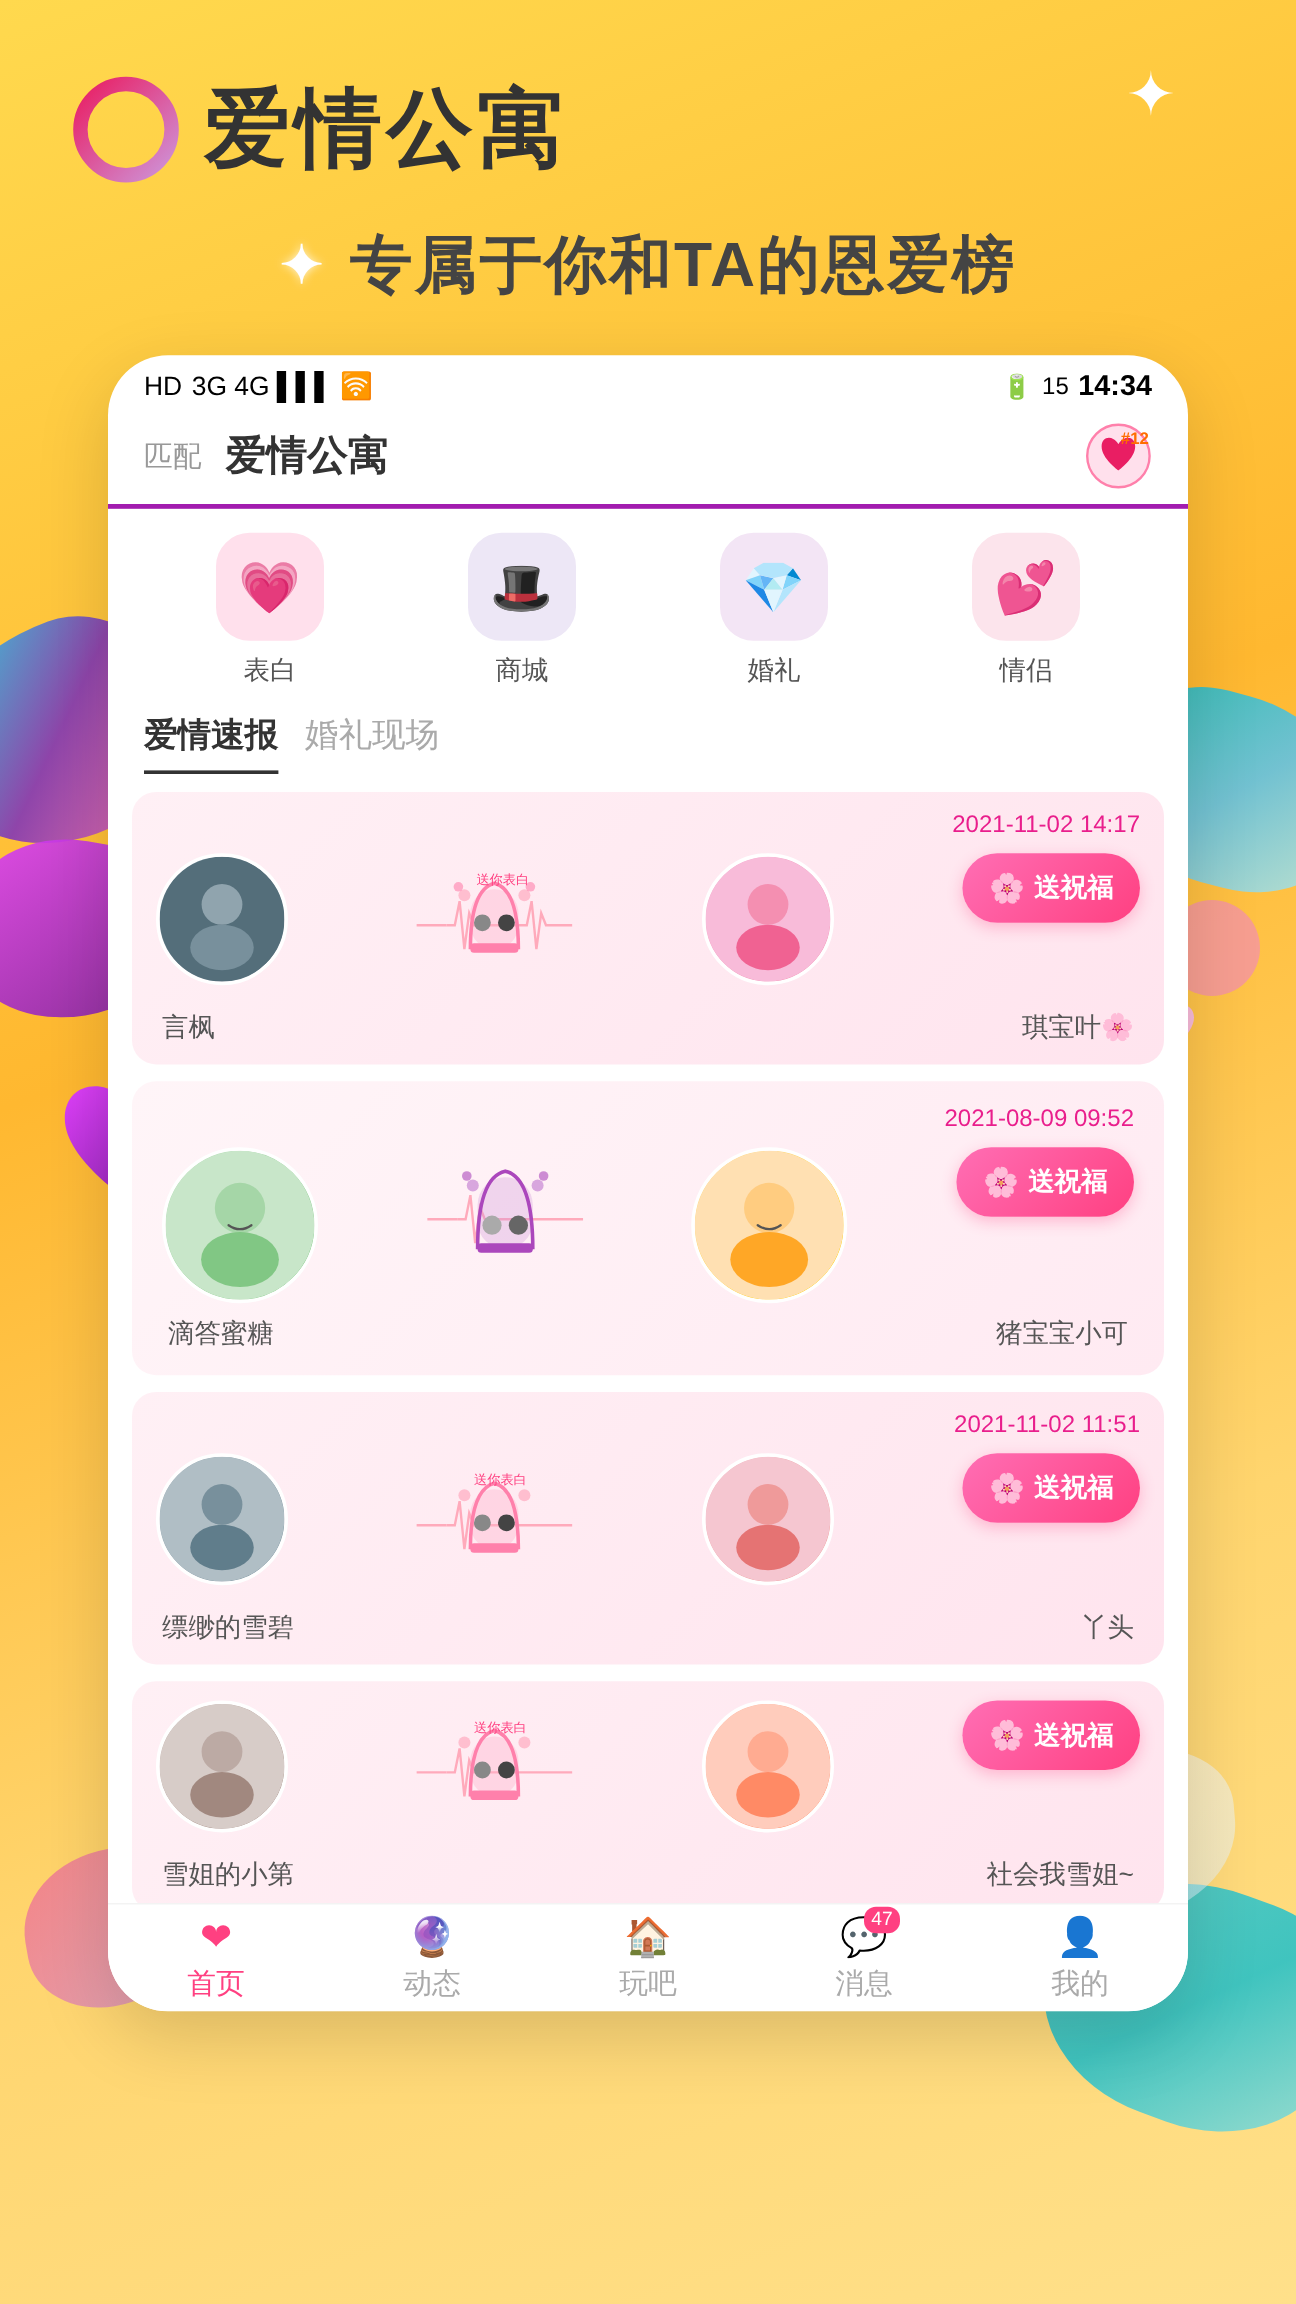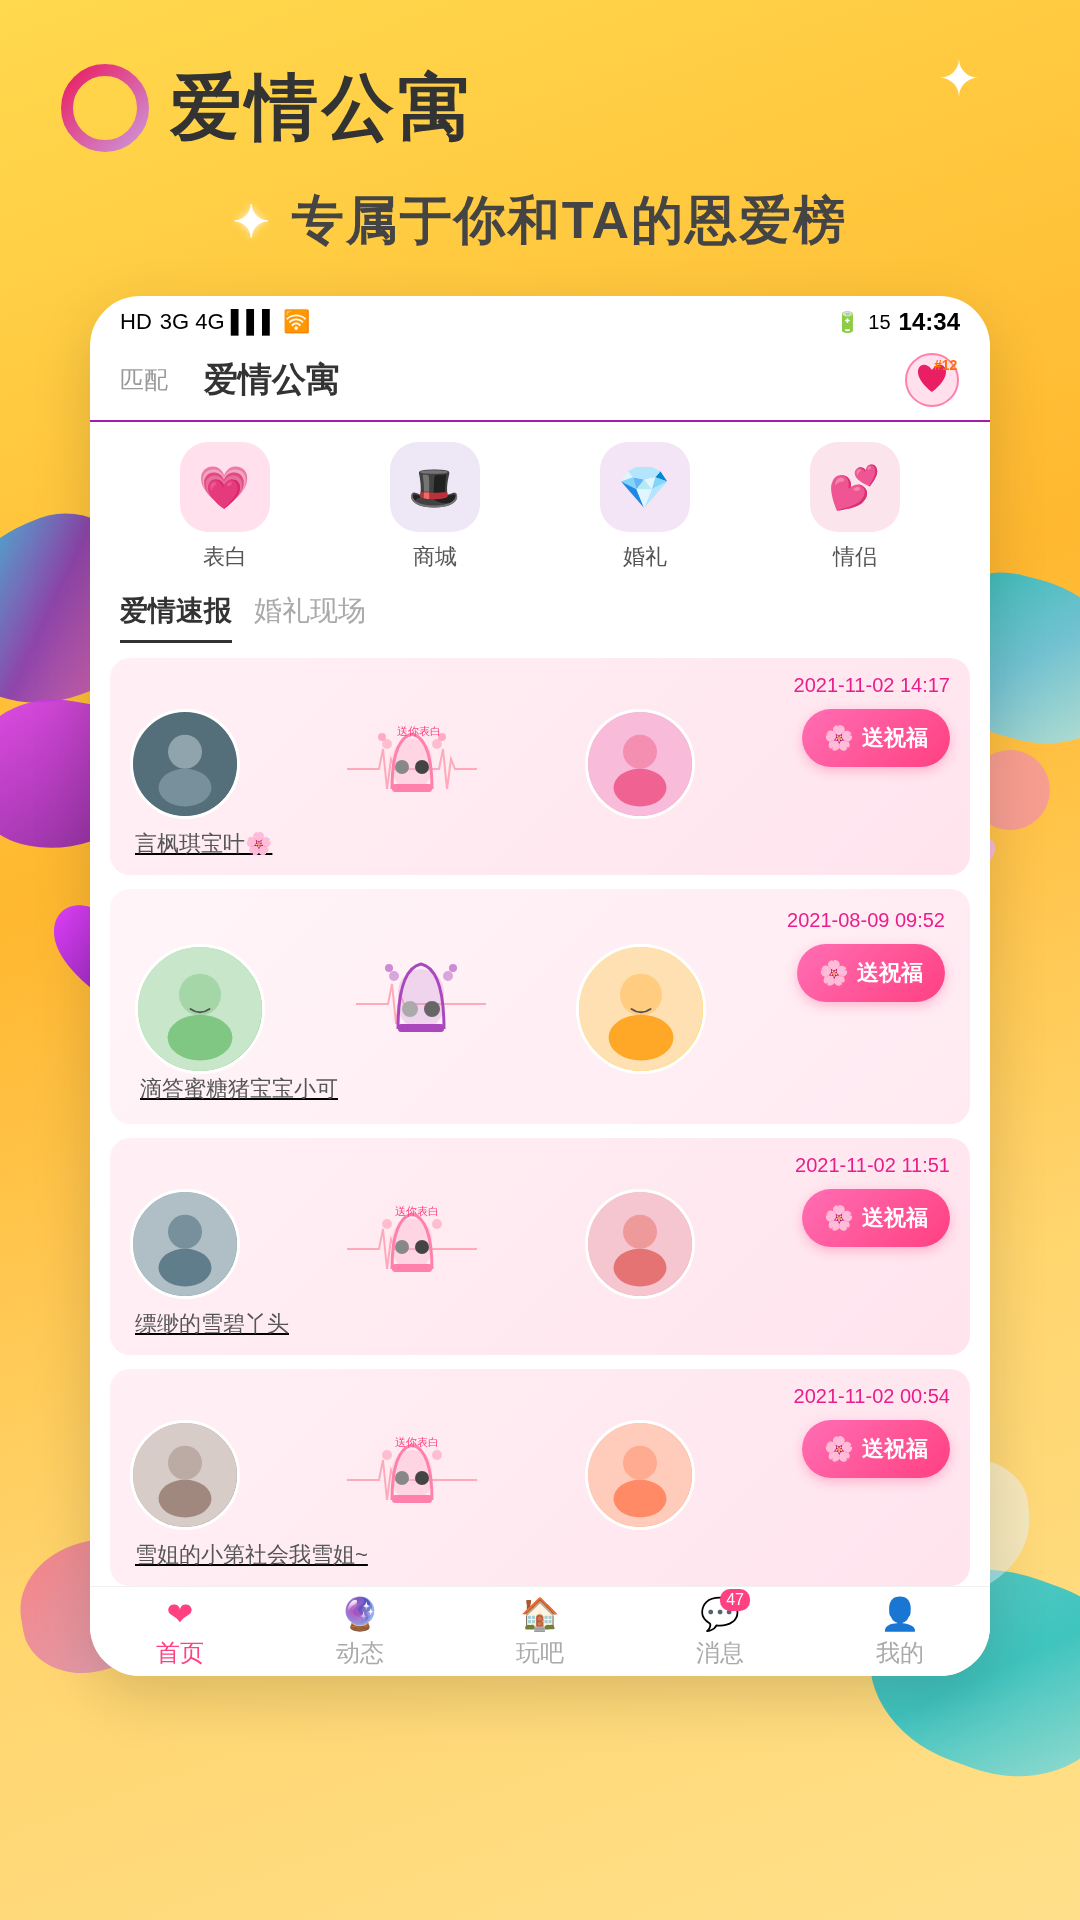--- a/index.html
+++ b/index.html
@@ -163,22 +163,22 @@
     }
     .status-left { display: flex; align-items: center; gap: 8px; }
     .status-right { display: flex; align-items: center; gap: 8px; font-size: 20px; }
     .status-time { font-size: 24px; font-weight: 600; }
 
     
     .phone-nav {
       display: flex;
       align-items: center;
       padding: 8px 30px 12px;
-      border-bottom: 2px solid #a21caf;
-      gap: 36px;
+      border-bottom: 4px solid #a21caf;
+      gap: 20px;
     }
     .nav-back-text {
       font-size: 24px;
       color: #999;
     }
     .nav-title {
       font-size: 34px;
       font-weight: 700;
       color: #333;
     }
@@ -303,23 +303,23 @@
       flex-shrink: 0;
       box-shadow: 0 4px 12px rgba(255,64,129,0.3);
       position: relative;
     }
     .bless-btn .flower {
       font-size: 24px;
     }
 
     .feed-names {
       display: flex;
-      justify-content: flex-start;
+      justify-content: space-between;
+      margin-top: 10px;
       padding: 0 5px;
-      text-decoration: underline;
     }
     .user-name {
       font-size: 22px;
       color: #555;
     }
 
     
     .bottom-nav {
       position: absolute;
       bottom: 0; left: 0; right: 0;
@@ -654,23 +654,20 @@
           <span>送祝福</span>
         </div>
       </div>
       <div class="feed-names">
         <span class="user-name">缥缈的雪碧</span>
         <span class="user-name">丫头</span>
       </div>
     </div>
 
     <div class="feed-card">
-      <div class="feed-card-header">
-        <span class="feed-date">2021-11-02 00:54</span>
-      </div>
       <div class="feed-card-body">
         <div class="avatar av7">
           <svg viewBox="0 0 110 110" xmlns="http://www.w3.org/2000/svg" width="110" height="110">
             <circle cx="55" cy="55" r="55" fill="#D7CCC8"></circle>
             <circle cx="55" cy="42" r="18" fill="#BCAAA4"></circle>
             <ellipse cx="55" cy="80" rx="28" ry="20" fill="#A1887F"></ellipse>
           </svg>
         </div>
         <div class="arch-container">
           <svg viewBox="0 0 130 120" xmlns="http://www.w3.org/2000/svg" width="130" height="120">

